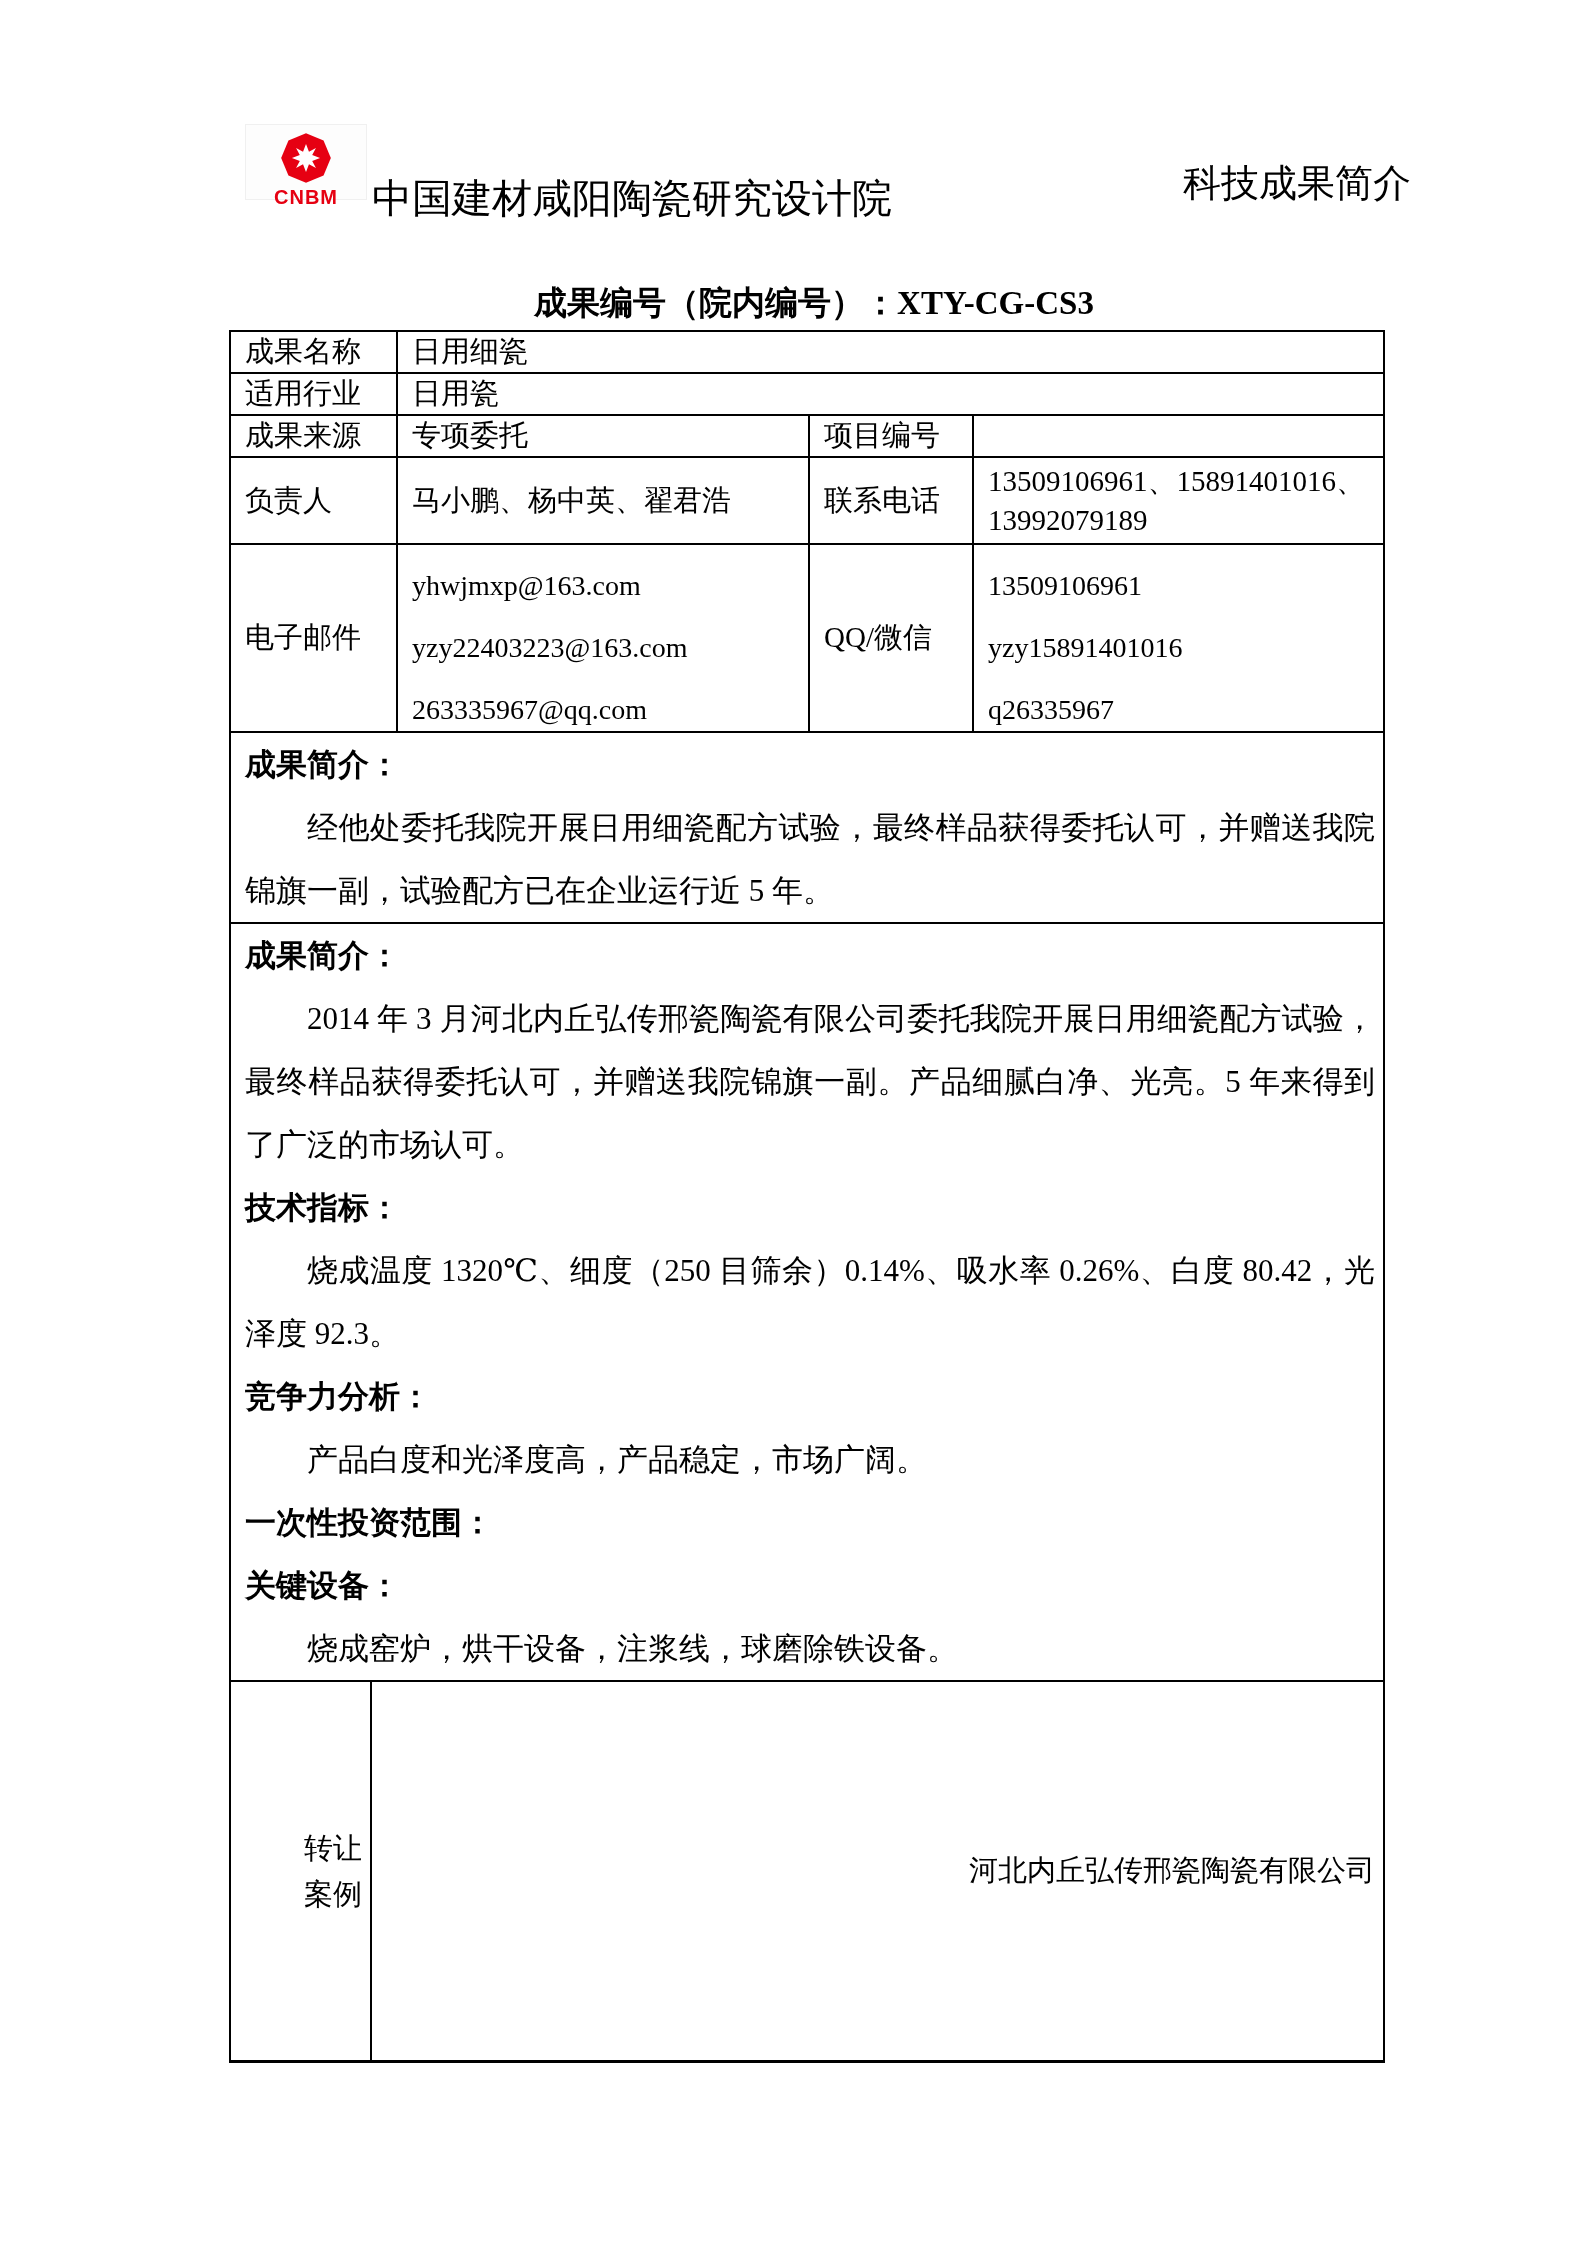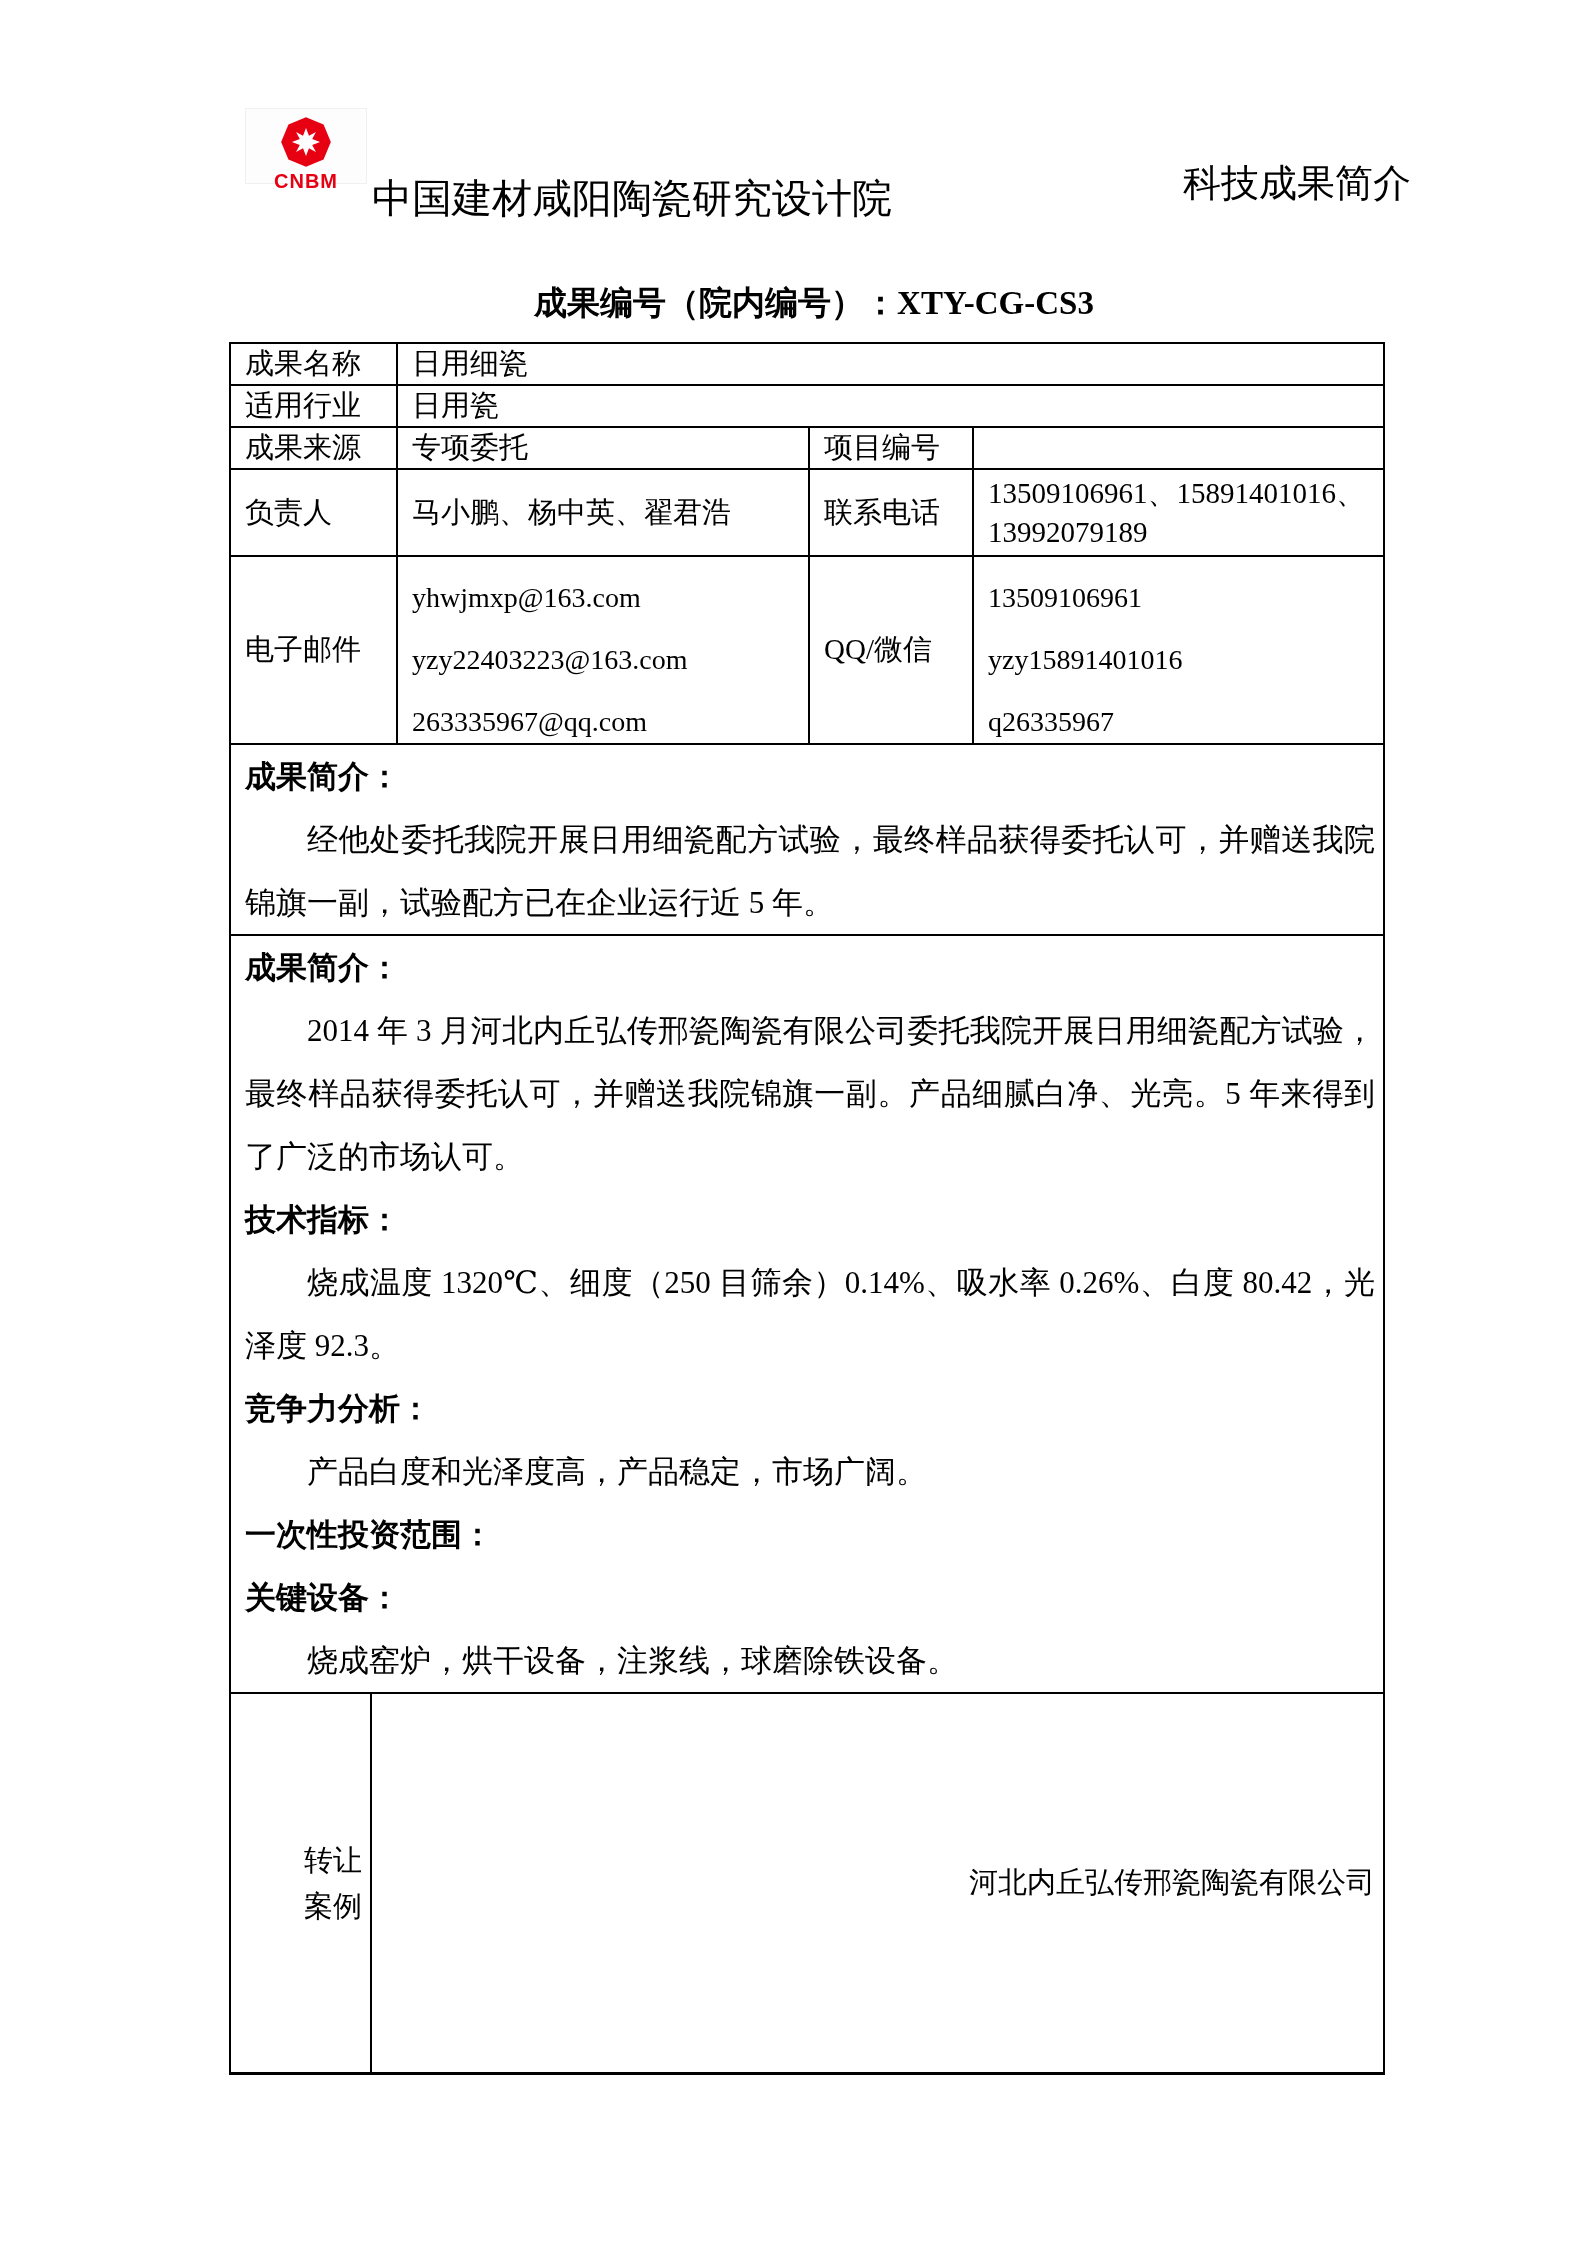--- a/index.html
+++ b/index.html
@@ -7,21 +7,21 @@
   .page {
     position:relative;
     width:1587px; height:2245px;
     margin:0 auto;
     background:#ffffff;
     color:#000;
     font-family:"Liberation Serif","DejaVu Serif",serif;
   }
   
   .logo-box {
-    position:absolute; left:245px; top:108px;
+    position:absolute; left:245px; top:124px;
     width:122px; height:76px;
     background:#fdfdfd;
     border:1px solid #f0f0f0;
     text-align:center;
   }
   .logo-box svg { display:block; margin:6px auto 1px; width:62px; height:54px; }
   .logo-text {
     color:#e60012;
     font-family:"Liberation Sans","DejaVu Sans",sans-serif;
     font-weight:bold; font-size:20px; letter-spacing:1px;
@@ -36,21 +36,21 @@
     font-size:38px; line-height:36px; white-space:nowrap;
   }
   
   .title {
     position:absolute; left:237px; top:281px; width:1154px;
     text-align:center; font-size:33px; font-weight:bold;
     white-space:nowrap;
   }
   
   table.main {
-    position:absolute; left:229px; top:342px;
+    position:absolute; left:229px; top:330px;
     width:1154px;
     border-collapse:collapse; table-layout:fixed;
     border:2px solid #000;
     border-bottom:3px solid #000;
   }
   table.main td {
     border:2px solid #000;
     font-size:29px;
     vertical-align:middle;
     padding:0 8px 0 14px;

